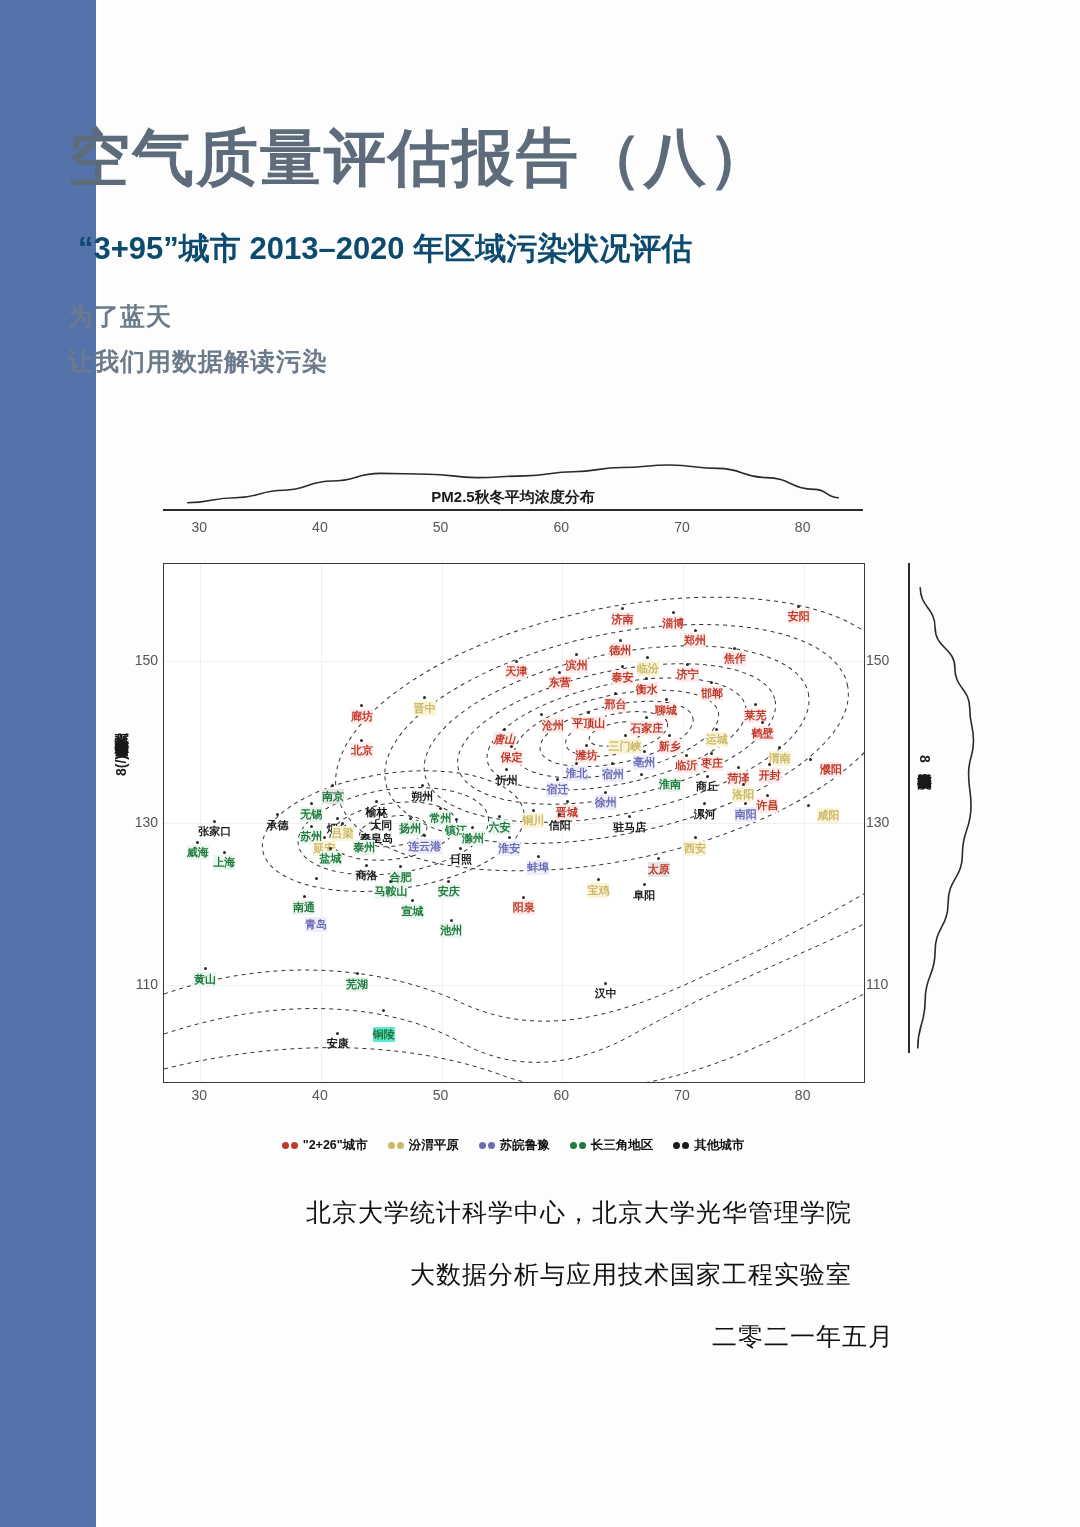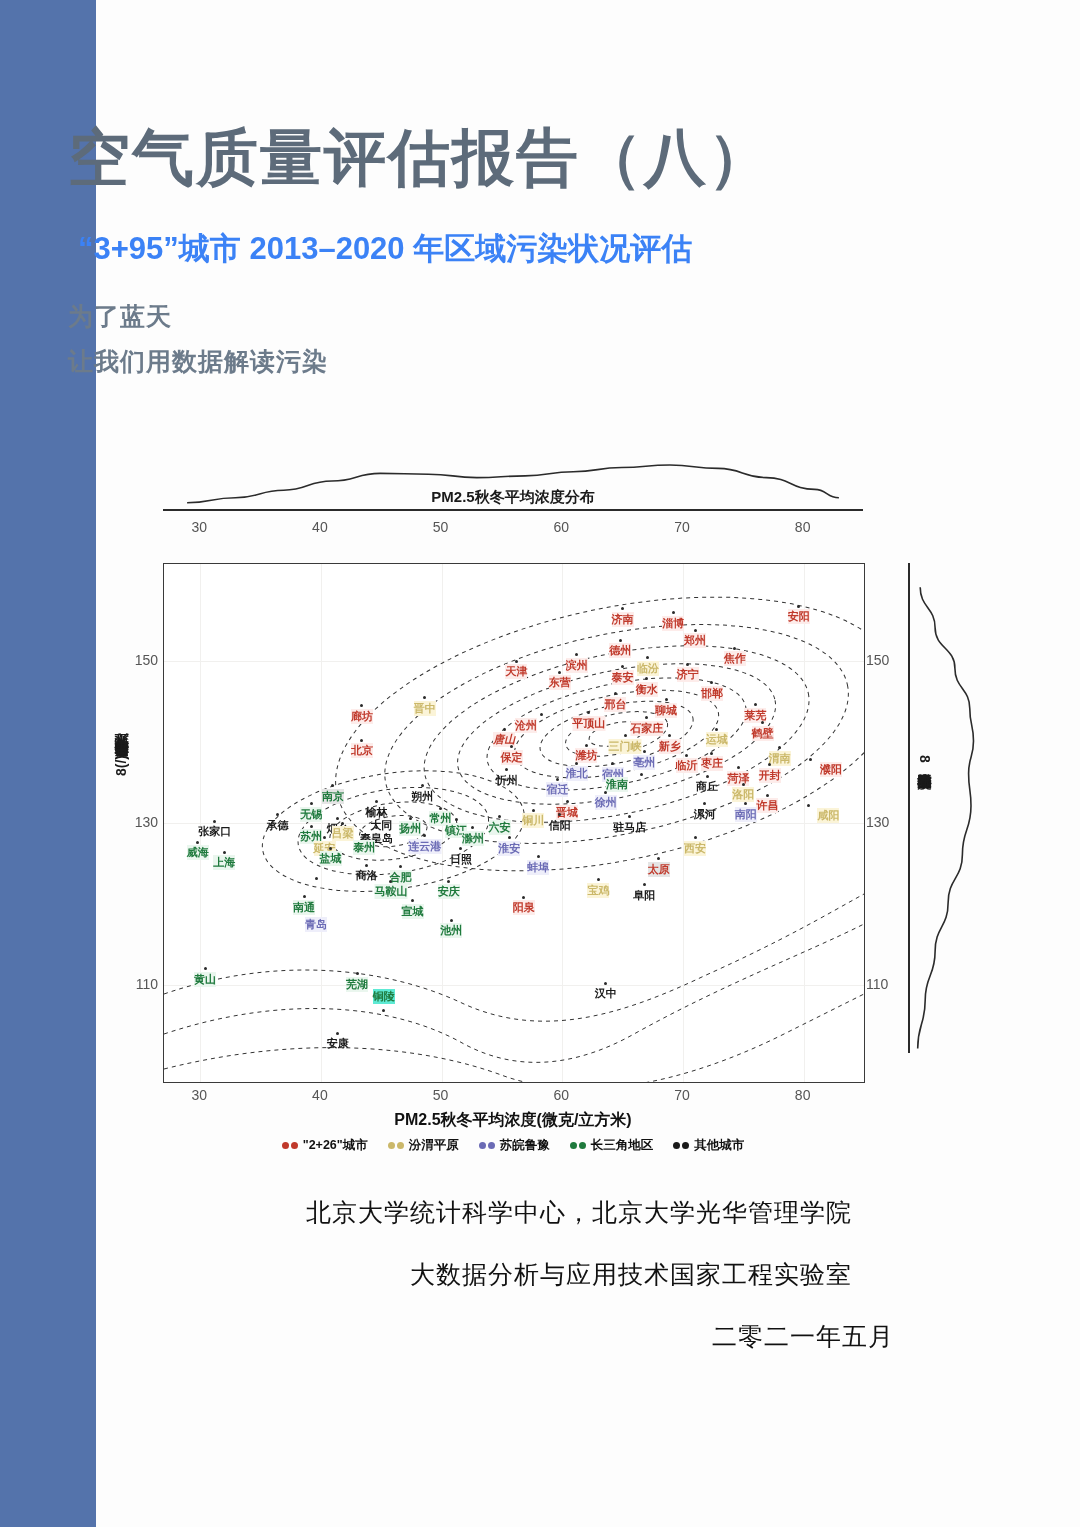--- a/index.html
+++ b/index.html
@@ -17,21 +17,21 @@
     position:absolute;left:96px;top:0;width:984px;height:1527px;
     background:#fdfdfd;
   }
   .title{
     position:absolute;left:68px;top:122px;width:800px;
     font-size:62px;font-weight:bold;letter-spacing:2px;
     color:#5d6b7a;line-height:1.15;white-space:nowrap;
   }
   .subtitle{
     position:absolute;left:78px;top:228px;width:830px;
-    font-size:31px;font-weight:bold;color:#3b82f6;white-space:nowrap;
+    font-size:31px;font-weight:bold;color:#0c4a6e;white-space:nowrap;
   }
   .tag1{
     position:absolute;left:68px;top:300px;
     font-size:25px;color:#6c7b8b;font-weight:bold;letter-spacing:1px;
   }
   .tag2{
     position:absolute;left:68px;top:345px;
     font-size:25px;color:#6c7b8b;font-weight:bold;letter-spacing:1px;
   }
 
@@ -181,21 +181,21 @@
         <div class="clab" style="left: 451.379px; top: 132.5px; color: rgb(192, 57, 43); background: rgb(253, 236, 234);">邢台</div>
         <div class="pt" style="left: 500.569px; top: 134.475px;"></div>
         <div class="clab" style="left: 502.069px; top: 138.975px; color: rgb(192, 57, 43); background: rgb(253, 236, 234);">聊城</div>
         <div class="pt" style="left: 589.879px; top: 139.331px;"></div>
         <div class="clab" style="left: 591.379px; top: 143.831px; color: rgb(192, 57, 43); background: rgb(253, 236, 234);">莱芜</div>
         <div class="pt" style="left: 196.431px; top: 140.141px;"></div>
         <div class="clab" style="left: 197.931px; top: 144.641px; color: rgb(192, 57, 43); background: rgb(253, 236, 234);">廊坊</div>
         <div class="pt" style="left: 259.19px; top: 132.047px;"></div>
         <div class="clab" style="left: 260.69px; top: 136.547px; color: rgb(203, 184, 106); background: rgb(251, 244, 216);">晋中</div>
         <div class="pt" style="left: 376.259px; top: 149.044px;"></div>
-        <div class="clab" style="left: 362px; top: 153.544px; color: rgb(192, 57, 43); background: rgb(253, 236, 234);">沧州</div>
+        <div class="clab" style="left: 389px; top: 153.544px; color: rgb(192, 57, 43); background: rgb(253, 236, 234);">沧州</div>
         <div class="pt" style="left: 423.328px; top: 147.425px;"></div>
         <div class="clab" style="left: 424.828px; top: 151.925px; color: rgb(192, 57, 43); background: rgb(253, 236, 234);">平顶山</div>
         <div class="pt" style="left: 481.259px; top: 152.281px;"></div>
         <div class="clab" style="left: 482.759px; top: 156.781px; color: rgb(192, 57, 43); background: rgb(253, 236, 234);">石家庄</div>
         <div class="pt" style="left: 597.121px; top: 157.137px;"></div>
         <div class="clab" style="left: 598.621px; top: 161.637px; color: rgb(192, 57, 43); background: rgb(253, 236, 234);">鹤壁</div>
         <div class="pt" style="left: 338.845px; top: 163.613px;"></div>
         <div class="clab" style="left: 340.345px; top: 168.113px; color: rgb(192, 57, 43); background: rgb(253, 236, 234); font-style: italic;">唐山</div>
         <div class="pt" style="left: 551.259px; top: 163.613px;"></div>
         <div class="clab" style="left: 552.759px; top: 168.113px; color: rgb(203, 184, 106); background: rgb(251, 244, 216);">运城</div>
@@ -225,21 +225,21 @@
         <div class="clab" style="left: 448.966px; top: 202.916px; color: rgb(107, 107, 181); background: rgb(238, 238, 250);">宿州</div>
         <div class="pt" style="left: 604.362px; top: 199.225px;"></div>
         <div class="clab" style="left: 605.862px; top: 203.725px; color: rgb(192, 57, 43); background: rgb(253, 236, 234);">开封</div>
         <div class="pt" style="left: 572.983px; top: 202.462px;"></div>
         <div class="clab" style="left: 574.483px; top: 206.962px; color: rgb(192, 57, 43); background: rgb(253, 236, 234);">菏泽</div>
         <div class="pt" style="left: 341.259px; top: 204.081px;"></div>
         <div class="clab" style="left: 342.759px; top: 208.581px; color: rgb(26, 26, 26);">忻州</div>
         <div class="pt" style="left: 541.603px; top: 210.556px;"></div>
         <div class="clab" style="left: 543.103px; top: 215.056px; color: rgb(26, 26, 26);">商丘</div>
         <div class="pt" style="left: 476.431px; top: 208.938px;"></div>
-        <div class="clab" style="left: 453px; top: 213.438px; color: rgb(31, 122, 61); background: rgb(234, 246, 238);">淮南</div>
+        <div class="clab" style="left: 506px; top: 213.438px; color: rgb(31, 122, 61); background: rgb(234, 246, 238);">淮南</div>
         <div class="pt" style="left: 391.948px; top: 213.794px;"></div>
         <div class="clab" style="left: 393.448px; top: 218.294px; color: rgb(107, 107, 181); background: rgb(238, 238, 250);">宿迁</div>
         <div class="pt" style="left: 577.81px; top: 218.65px;"></div>
         <div class="clab" style="left: 579.31px; top: 223.15px; color: rgb(203, 184, 106); background: rgb(251, 244, 216);">洛阳</div>
         <div class="pt" style="left: 440.224px; top: 226.744px;"></div>
         <div class="clab" style="left: 441.724px; top: 231.244px; color: rgb(107, 107, 181); background: rgb(238, 238, 250);">徐州</div>
         <div class="pt" style="left: 601.948px; top: 229.981px;"></div>
         <div class="clab" style="left: 603.448px; top: 234.481px; color: rgb(192, 57, 43); background: rgb(253, 236, 234);">许昌</div>
         <div class="pt" style="left: 167.466px; top: 220.269px;"></div>
         <div class="clab" style="left: 168.966px; top: 224.769px; color: rgb(31, 122, 61); background: #e5e5e5;">南京</div>
@@ -331,21 +331,21 @@
         <div class="clab" style="left: 248.621px; top: 339.7px; color: rgb(31, 122, 61); background: rgb(234, 246, 238);">宣城</div>
         <div class="pt" style="left: 285.741px; top: 354.625px;"></div>
         <div class="clab" style="left: 287.241px; top: 359.125px; color: rgb(31, 122, 61); background: rgb(234, 246, 238);">池州</div>
         <div class="pt" style="left: 39.5345px; top: 403.188px;"></div>
         <div class="clab" style="left: 41.0345px; top: 407.688px; color: rgb(31, 122, 61); background: rgb(234, 246, 238);">黄山</div>
         <div class="pt" style="left: 191.603px; top: 408.044px;"></div>
         <div class="clab" style="left: 193.103px; top: 412.544px; color: rgb(31, 122, 61); background: rgb(234, 246, 238);">芜湖</div>
         <div class="pt" style="left: 440.224px; top: 417.756px;"></div>
         <div class="clab" style="left: 441.724px; top: 422.256px; color: rgb(26, 26, 26);">汉中</div>
         <div class="pt" style="left: 218.155px; top: 445.275px;"></div>
-        <div class="clab" style="left: 219.655px; top: 425px; color: rgb(31, 122, 61); background: #5eead4;">铜陵</div>
+        <div class="clab" style="left: 219.655px; top: 463px; color: rgb(31, 122, 61); background: #5eead4;">铜陵</div>
         <div class="pt" style="left: 172.293px; top: 467.938px;"></div>
         <div class="clab" style="left: 173.793px; top: 472.438px; color: rgb(26, 26, 26);">安康</div>
       </div>
   </div>
 
   <div class="ylab-left">8小时臭氧春夏平均浓度(微克/立方米)</div>
   <div id="left-ticks">
       <div class="tick-left" style="left: 118px; top: 528.875px;">110</div>
       <div class="tick-left" style="left: 118px; top: 367px;">130</div>
       <div class="tick-left" style="left: 118px; top: 205.125px;">150</div>
@@ -363,21 +363,20 @@
   <div class="ylab-right">8小时臭氧春夏平均浓度分布</div>
 
   <div id="bot-ticks">
       <div class="tick-bot" style="left: 199.207px; top: 632px;">30</div>
       <div class="tick-bot" style="left: 319.897px; top: 632px;">40</div>
       <div class="tick-bot" style="left: 440.586px; top: 632px;">50</div>
       <div class="tick-bot" style="left: 561.276px; top: 632px;">60</div>
       <div class="tick-bot" style="left: 681.966px; top: 632px;">70</div>
       <div class="tick-bot" style="left: 802.655px; top: 632px;">80</div>
     </div>
-  <div class="xlab">PM2.5秋冬平均浓度(微克/立方米)</div>
 
   <div class="legend" id="legend">
       <div class="leg-item">
         <span class="leg-dots">
           <span class="leg-dot" style="background: rgb(192, 57, 43);"></span>
           <span class="leg-dot" style="background: rgb(192, 57, 43);"></span>
         </span>
         <span>"2+26"城市</span>
       </div>
       <div class="leg-item">

